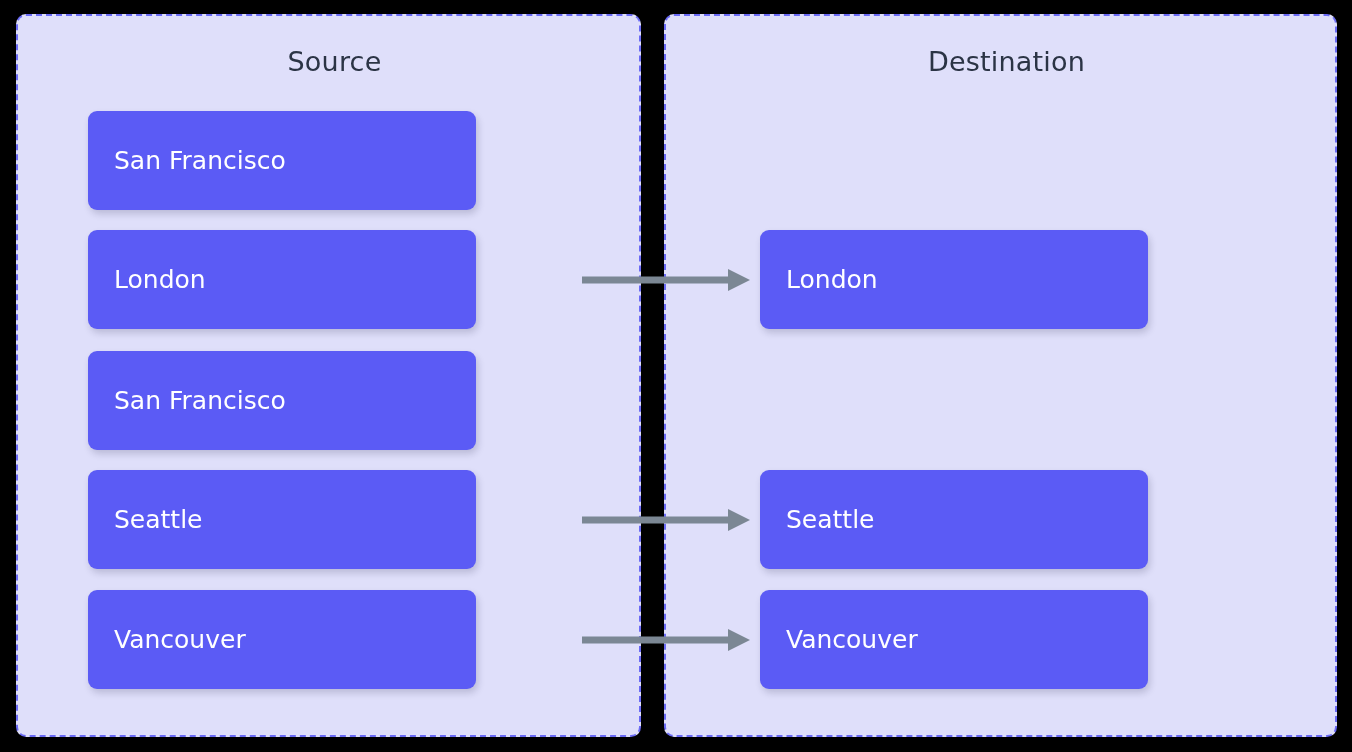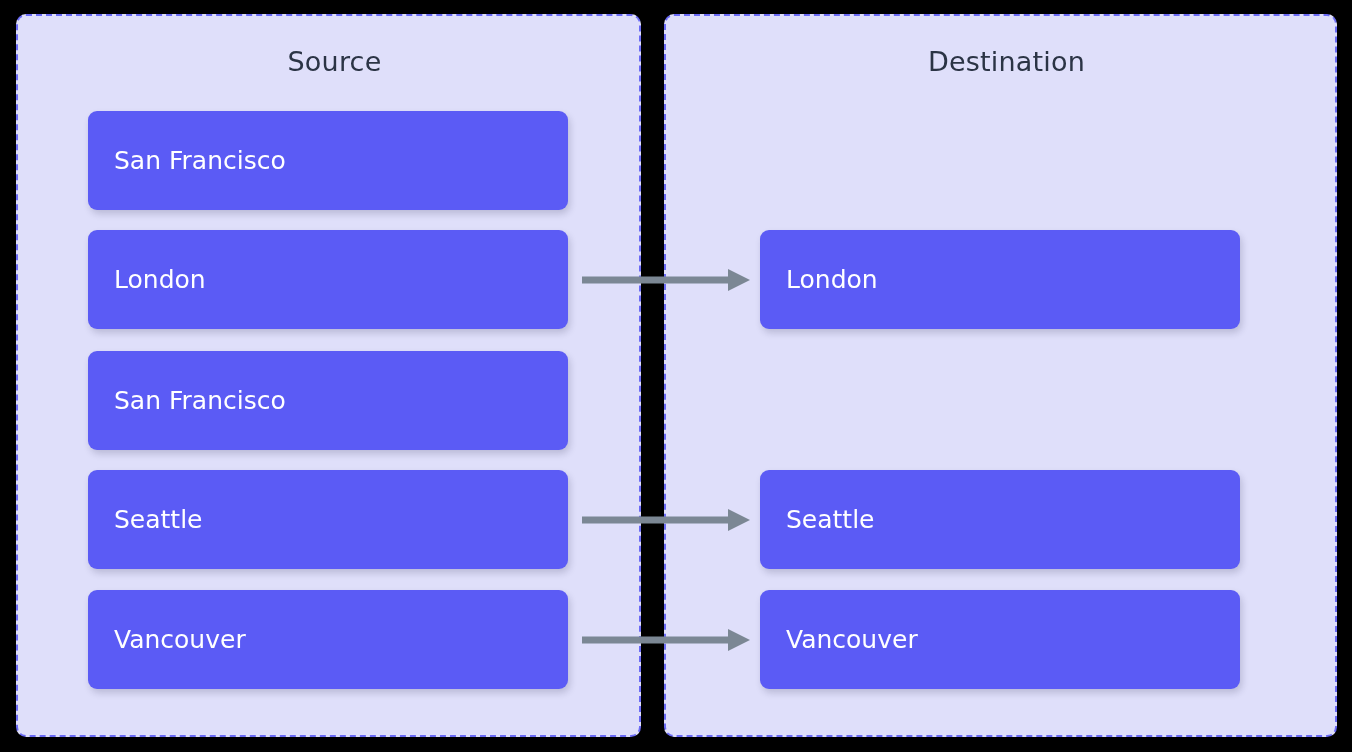--- a/index.html
+++ b/index.html
@@ -23,21 +23,21 @@
     text-align:center;
     font-size:27px;
     line-height:32px;
     color:#2b3445;
     font-family:"DejaVu Sans",sans-serif;
     letter-spacing:0.2px;
   }
 
   .node{
     position:absolute;
-    width:480px;
+    width:388px;
     height:99px;
     background:#5b5bf5;
     border-radius:9px;
     box-shadow:2px 4px 7px rgba(20,20,60,0.18);
     box-sizing:border-box;
     display:flex;
     align-items:center;
   }
   .node-label{
     color:#ffffff;

